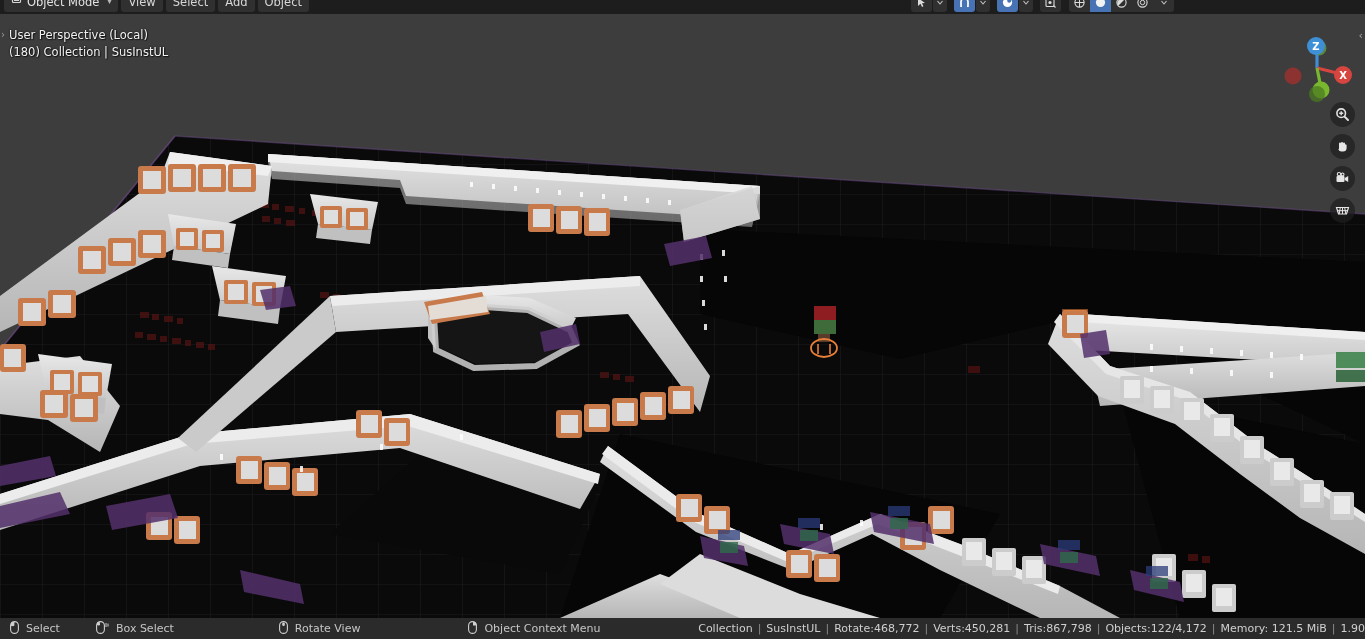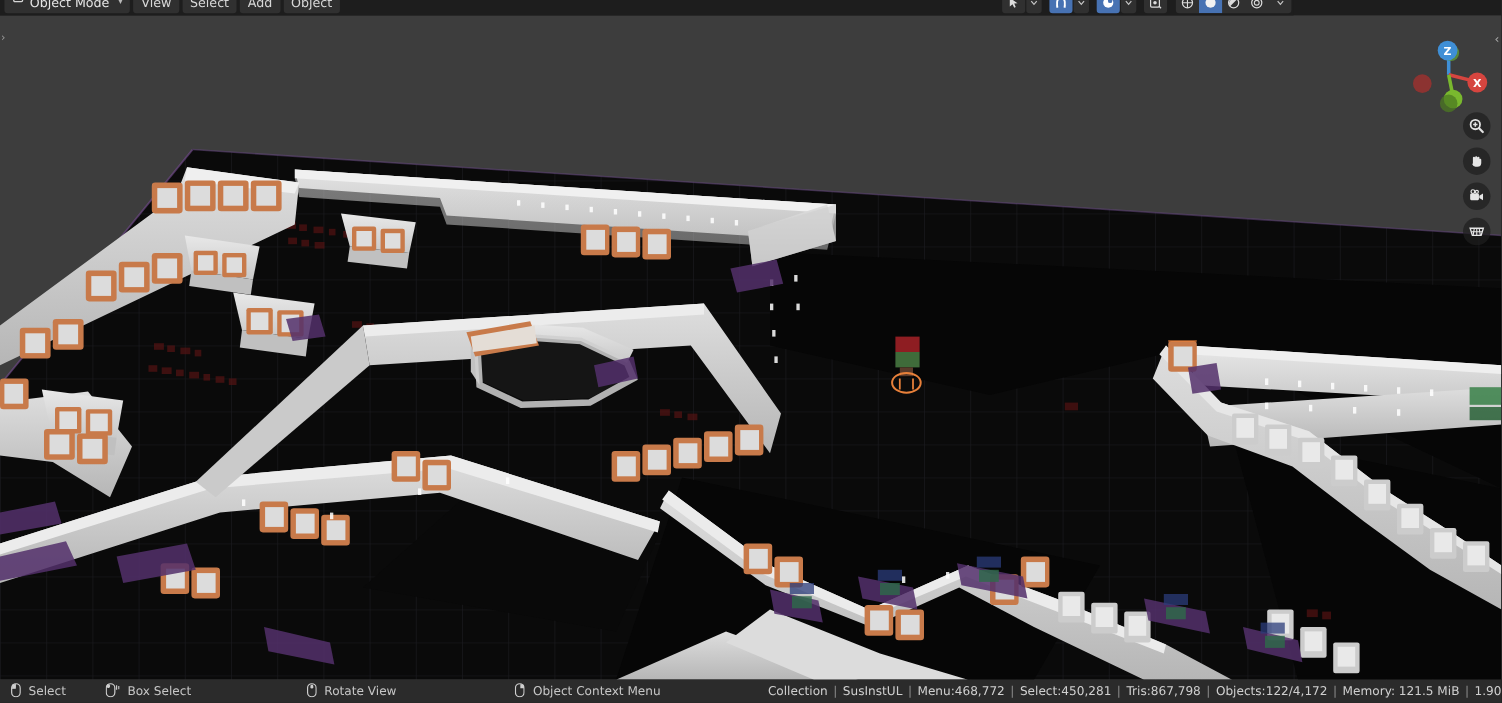--- a/index.html
+++ b/index.html
@@ -534,20 +534,24 @@
         <ellipse cx="824" cy="334" rx="13" ry="9" fill="none" stroke="#e8803a" stroke-width="1.8"></ellipse>
         <path d="M818 330 L818 340 M830 330 L830 340" stroke="#e8803a" stroke-width="1.6"></path>
       </g>
 
       <g opacity=".9">
         <polyline points="1062,296 1088,296" stroke="#e8803a" stroke-width="1.2" fill="none"></polyline>
       </g>
     </svg>
 
     <div class="collapse-arrow">›</div>
+    <div class="vp-text">
+      <div>User Perspective (Local)</div>
+      <div>(180) Collection | SusInstUL</div>
+    </div>
     <div class="side-arrow">‹</div>
 
     <svg class="gizmo" viewBox="0 0 84 84">
       <line x1="42" y1="42" x2="42" y2="20" stroke="#3f8fd6" stroke-width="3.2"></line>
       <line x1="42" y1="42" x2="66" y2="48" stroke="#d6453f" stroke-width="3.2"></line>
       <line x1="42" y1="42" x2="46" y2="62" stroke="#79b82e" stroke-width="3.2"></line>
       <circle cx="46" cy="64" r="8.5" fill="#79b82e"></circle>
       <circle cx="42" cy="68" r="8" fill="#4c7a22" opacity=".75"></circle>
       <circle cx="18" cy="50" r="8.5" fill="#8c3331"></circle>
       <circle cx="68" cy="49" r="9" fill="#d6453f"></circle>
@@ -627,23 +631,23 @@
         </span>
         <span class="lbl">Object Context Menu</span>
       </div>
     </div>
 
     <div class="sb-stats">
       <span>Collection</span>
       <span style="margin:0 5px;color:#8a8a8a">|</span>
       <span>SusInstUL</span>
       <span style="margin:0 5px;color:#8a8a8a">|</span>
-      <span>Menu:468,772</span>
+      <span>Rotate:468,772</span>
       <span style="margin:0 5px;color:#8a8a8a">|</span>
-      <span>Select:450,281</span>
+      <span>Verts:450,281</span>
       <span style="margin:0 5px;color:#8a8a8a">|</span>
       <span>Tris:867,798</span>
       <span style="margin:0 5px;color:#8a8a8a">|</span>
       <span>Objects:122/4,172</span>
       <span style="margin:0 5px;color:#8a8a8a">|</span>
       <span>Memory: 121.5 MiB</span>
       <span style="margin:0 5px;color:#8a8a8a">|</span>
       <span>1.90</span>
     </div>
   </div>

